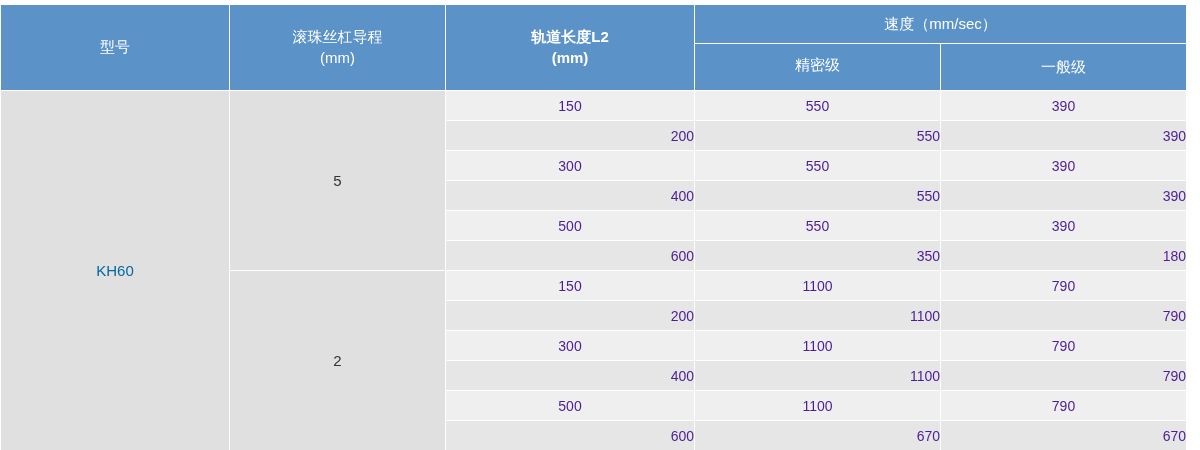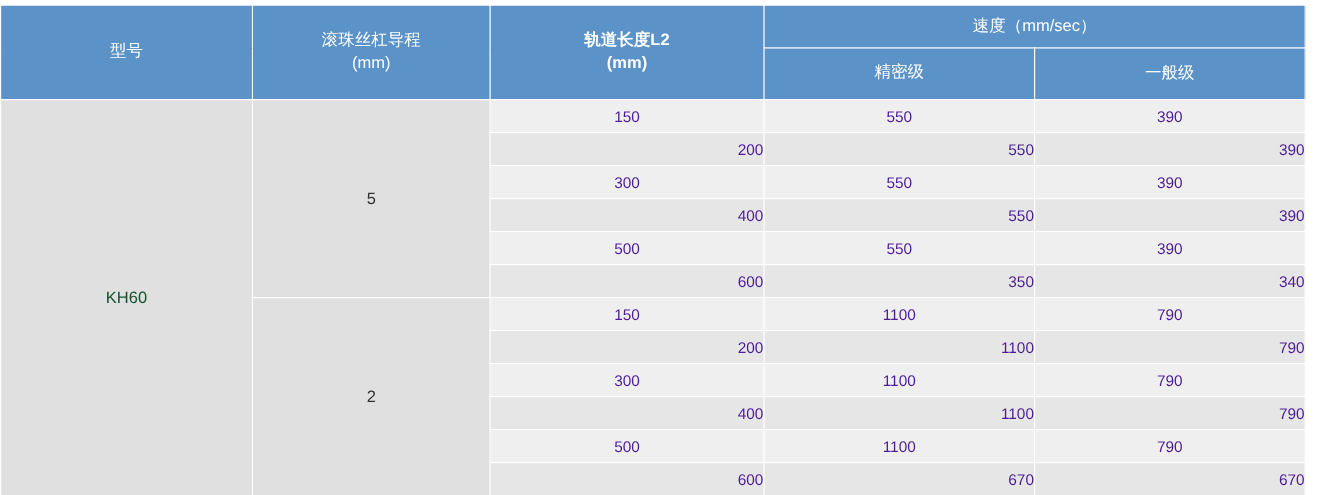--- a/index.html
+++ b/index.html
@@ -37,21 +37,21 @@
   th.head-model    { width: 228px; height: 84px; }
   th.head-lead     { width: 215px; height: 84px; }
   th.head-length   { width: 248px; height: 84px; font-weight: bold; }
   th.head-speed    { height: 38px; }
   th.head-sub      { height: 46px; }
   th.head-sub-p    { width: 248px; font-family: Liberation Mono, monospace; }
   th.head-sub-g    { width: 248px; }
 
   td.model-cell {
     background: #e0e0e0;
-    color: #14532d;
+    color: #0369a1;
     font-size: 15px;
   }
   td.lead-cell {
     background: #e0e0e0;
     color: #333333;
     font-size: 15px;
   }
   td.data-cell {
     background: #efefef;
     color: #4c1d95;
@@ -114,21 +114,21 @@
       <td class="data-cell">390</td>
     </tr>
     <tr>
       <td class="data-cell">500</td>
       <td class="data-cell">550</td>
       <td class="data-cell">390</td>
     </tr>
     <tr class="alt">
       <td class="data-cell">600</td>
       <td class="data-cell">350</td>
-      <td class="data-cell">340</td>
+      <td class="data-cell">180</td>
     </tr>
 
     <tr>
       <td class="lead-cell" rowspan="6">2</td>
       <td class="data-cell">150</td>
       <td class="data-cell">1100</td>
       <td class="data-cell">790</td>
     </tr>
     <tr class="alt">
       <td class="data-cell">200</td>

